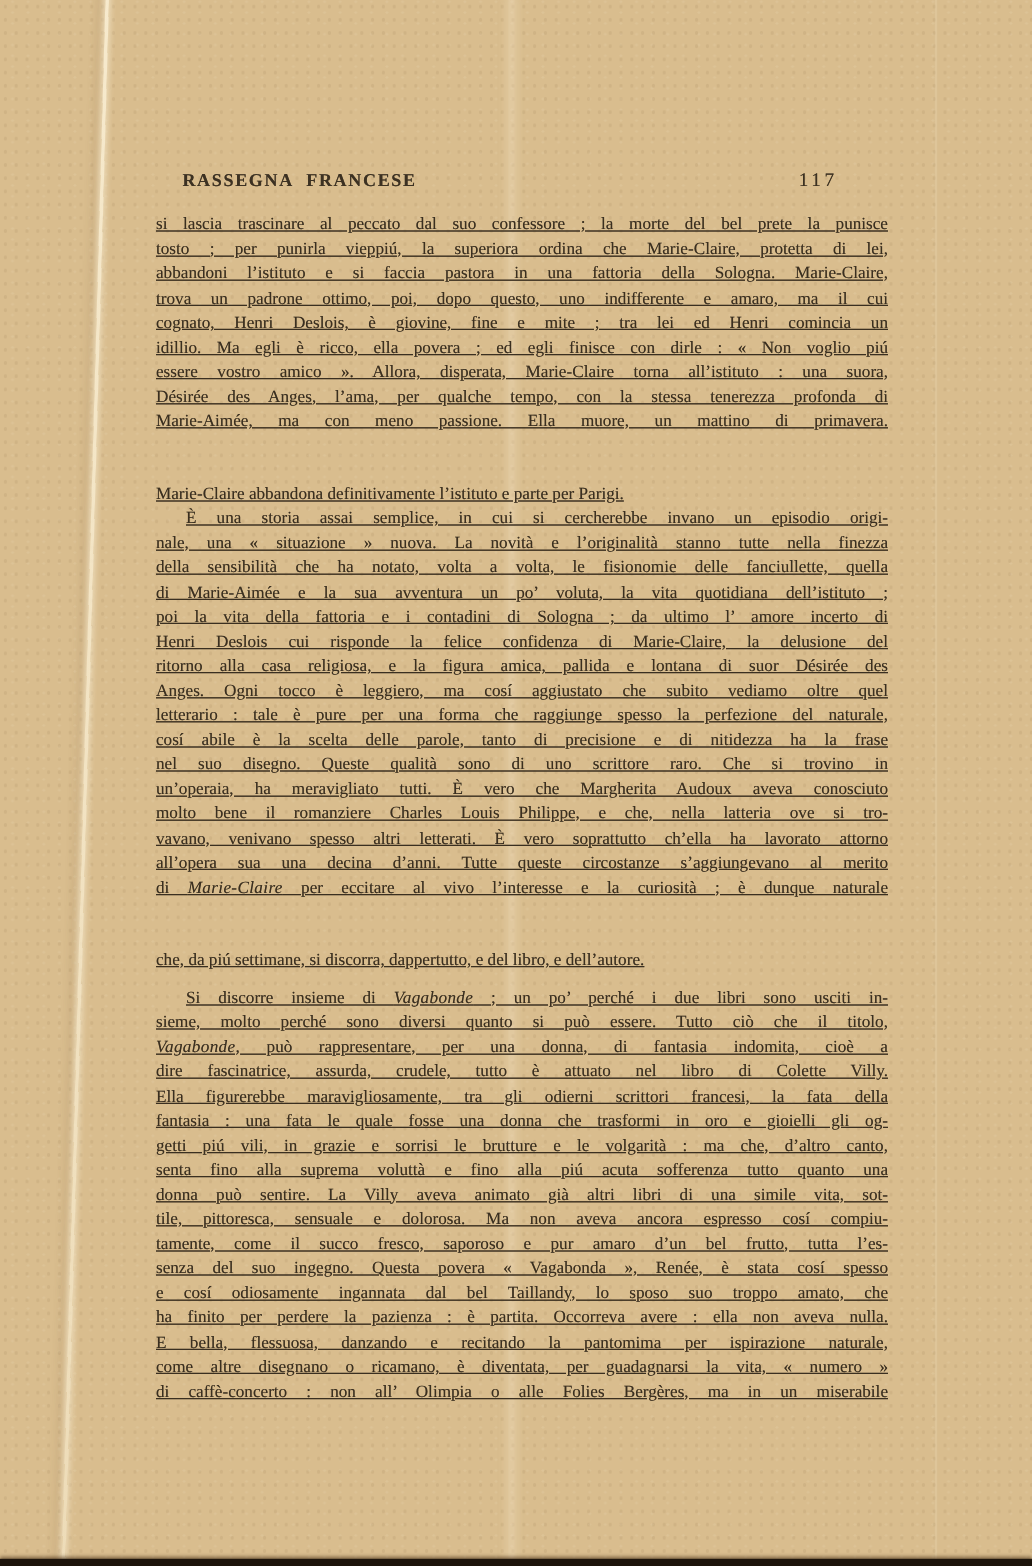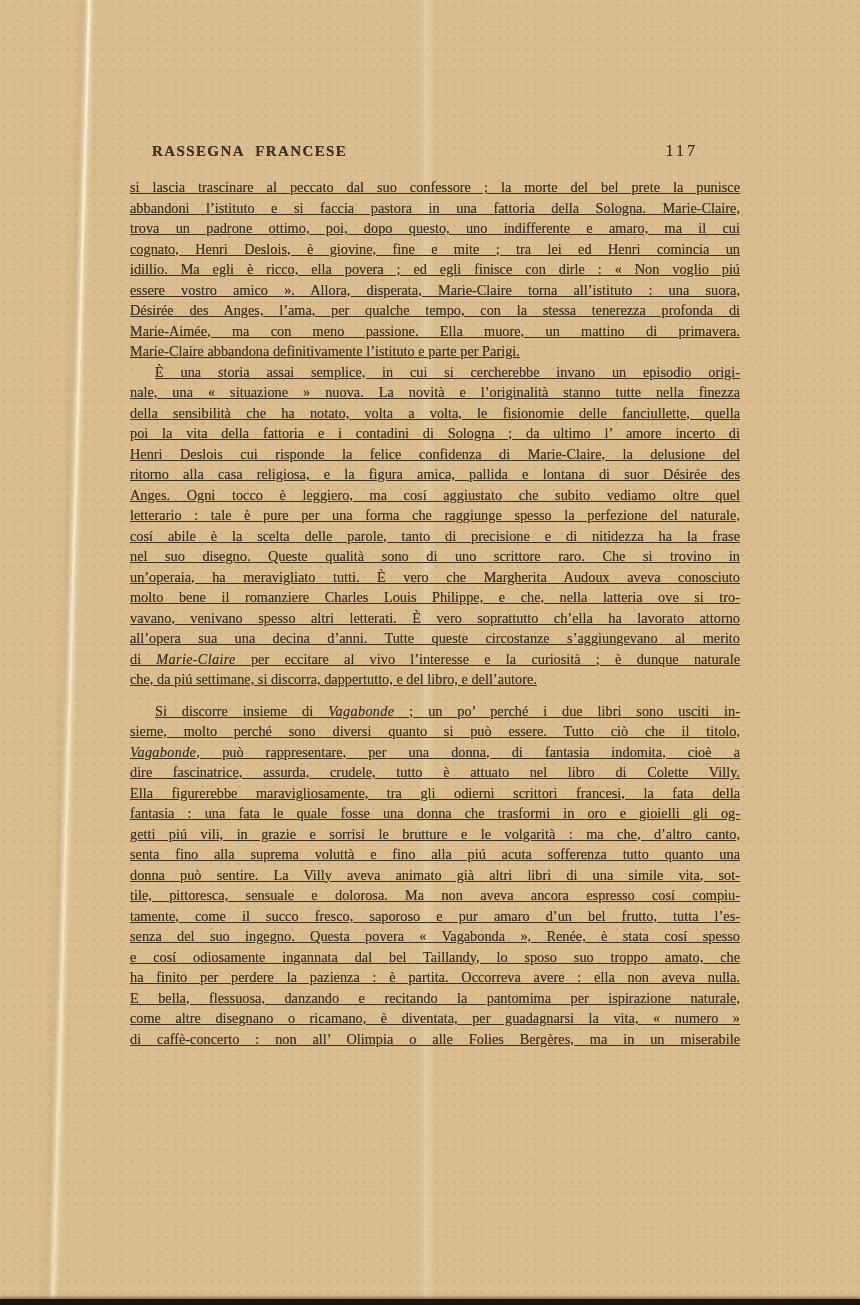--- a/index.html
+++ b/index.html
@@ -64,54 +64,56 @@
     position:absolute;left:130px;top:177px;width:610px;
     color:#3a2f20;font-size:14.3px;line-height:20.5px;
     text-shadow:0 0 0.5px rgba(58,47,32,0.55);
   }
   .para{margin:0;text-decoration:underline;}
   .para.space-before{margin-top:11px;}
   .line{
     text-align:justify;text-align-last:justify;
     height:20.5px;overflow:hidden;white-space:normal;
   }
-  .line.last{text-align-last:left;}
+  .line.last{text-align-last:left;margin-top:40px;}
   .line.indent{padding-left:25px;}
   .line em{font-style:italic;letter-spacing:0.3px;}
 </style>
 </head>
 <body>
 
 <div class="paper"></div>
 <div class="crease"></div>
 <div class="center-fold"></div>
 <div class="right-fold"></div>
 <div class="bottom-edge"></div>
 
 <div class="running-header">
   <span class="journal-title">RASSEGNA FRANCESE</span>
   <span class="page-number">117</span>
 </div>
 
 <div class="text-block">
     <div class="para">
       <div class="line"><span>si lascia trascinare al peccato dal suo confessore ; la morte del bel prete la punisce</span></div>
+      <div class="line"><span>tosto ; per punirla vieppiú, la superiora ordina che Marie-Claire, protetta di lei,</span></div>
       <div class="line"><span>abbandoni l’istituto e si faccia pastora in una fattoria della Sologna. Marie-Claire,</span></div>
       <div class="line"><span>trova un padrone ottimo, poi, dopo questo, uno indifferente e amaro, ma il cui</span></div>
       <div class="line"><span>cognato, Henri Deslois, è giovine, fine e mite ; tra lei ed Henri comincia un</span></div>
       <div class="line"><span>idillio. Ma egli è ricco, ella povera ; ed egli finisce con dirle : « Non voglio piú</span></div>
       <div class="line"><span>essere vostro amico ». Allora, disperata, Marie-Claire torna all’istituto : una suora,</span></div>
       <div class="line"><span>Désirée des Anges, l’ama, per qualche tempo, con la stessa tenerezza profonda di</span></div>
       <div class="line"><span>Marie-Aimée, ma con meno passione. Ella muore, un mattino di primavera.</span></div>
       <div class="line last"><span>Marie-Claire abbandona definitivamente l’istituto e parte per Parigi.</span></div>
     </div>
     <div class="para">
       <div class="line indent"><span>È una storia assai semplice, in cui si cercherebbe invano un episodio origi-</span></div>
       <div class="line"><span>nale, una « situazione » nuova. La novità e l’originalità stanno tutte nella finezza</span></div>
       <div class="line"><span>della sensibilità che ha notato, volta a volta, le fisionomie delle fanciullette, quella</span></div>
+      <div class="line"><span>di Marie-Aimée e la sua avventura un po’ voluta, la vita quotidiana dell’istituto ;</span></div>
       <div class="line"><span>poi la vita della fattoria e i contadini di Sologna ; da ultimo l’ amore incerto di</span></div>
       <div class="line"><span>Henri Deslois cui risponde la felice confidenza di Marie-Claire, la delusione del</span></div>
       <div class="line"><span>ritorno alla casa religiosa, e la figura amica, pallida e lontana di suor Désirée des</span></div>
       <div class="line"><span>Anges. Ogni tocco è leggiero, ma cosí aggiustato che subito vediamo oltre quel</span></div>
       <div class="line"><span>letterario : tale è pure per una forma che raggiunge spesso la perfezione del naturale,</span></div>
       <div class="line"><span>cosí abile è la scelta delle parole, tanto di precisione e di nitidezza ha la frase</span></div>
       <div class="line"><span>nel suo disegno. Queste qualità sono di uno scrittore raro. Che si trovino in</span></div>
       <div class="line"><span>un’operaia, ha meravigliato tutti. È vero che Margherita Audoux aveva conosciuto</span></div>
       <div class="line"><span>molto bene il romanziere Charles Louis Philippe, e che, nella latteria ove si tro-</span></div>
       <div class="line"><span>vavano, venivano spesso altri letterati. È vero soprattutto ch’ella ha lavorato attorno</span></div>

